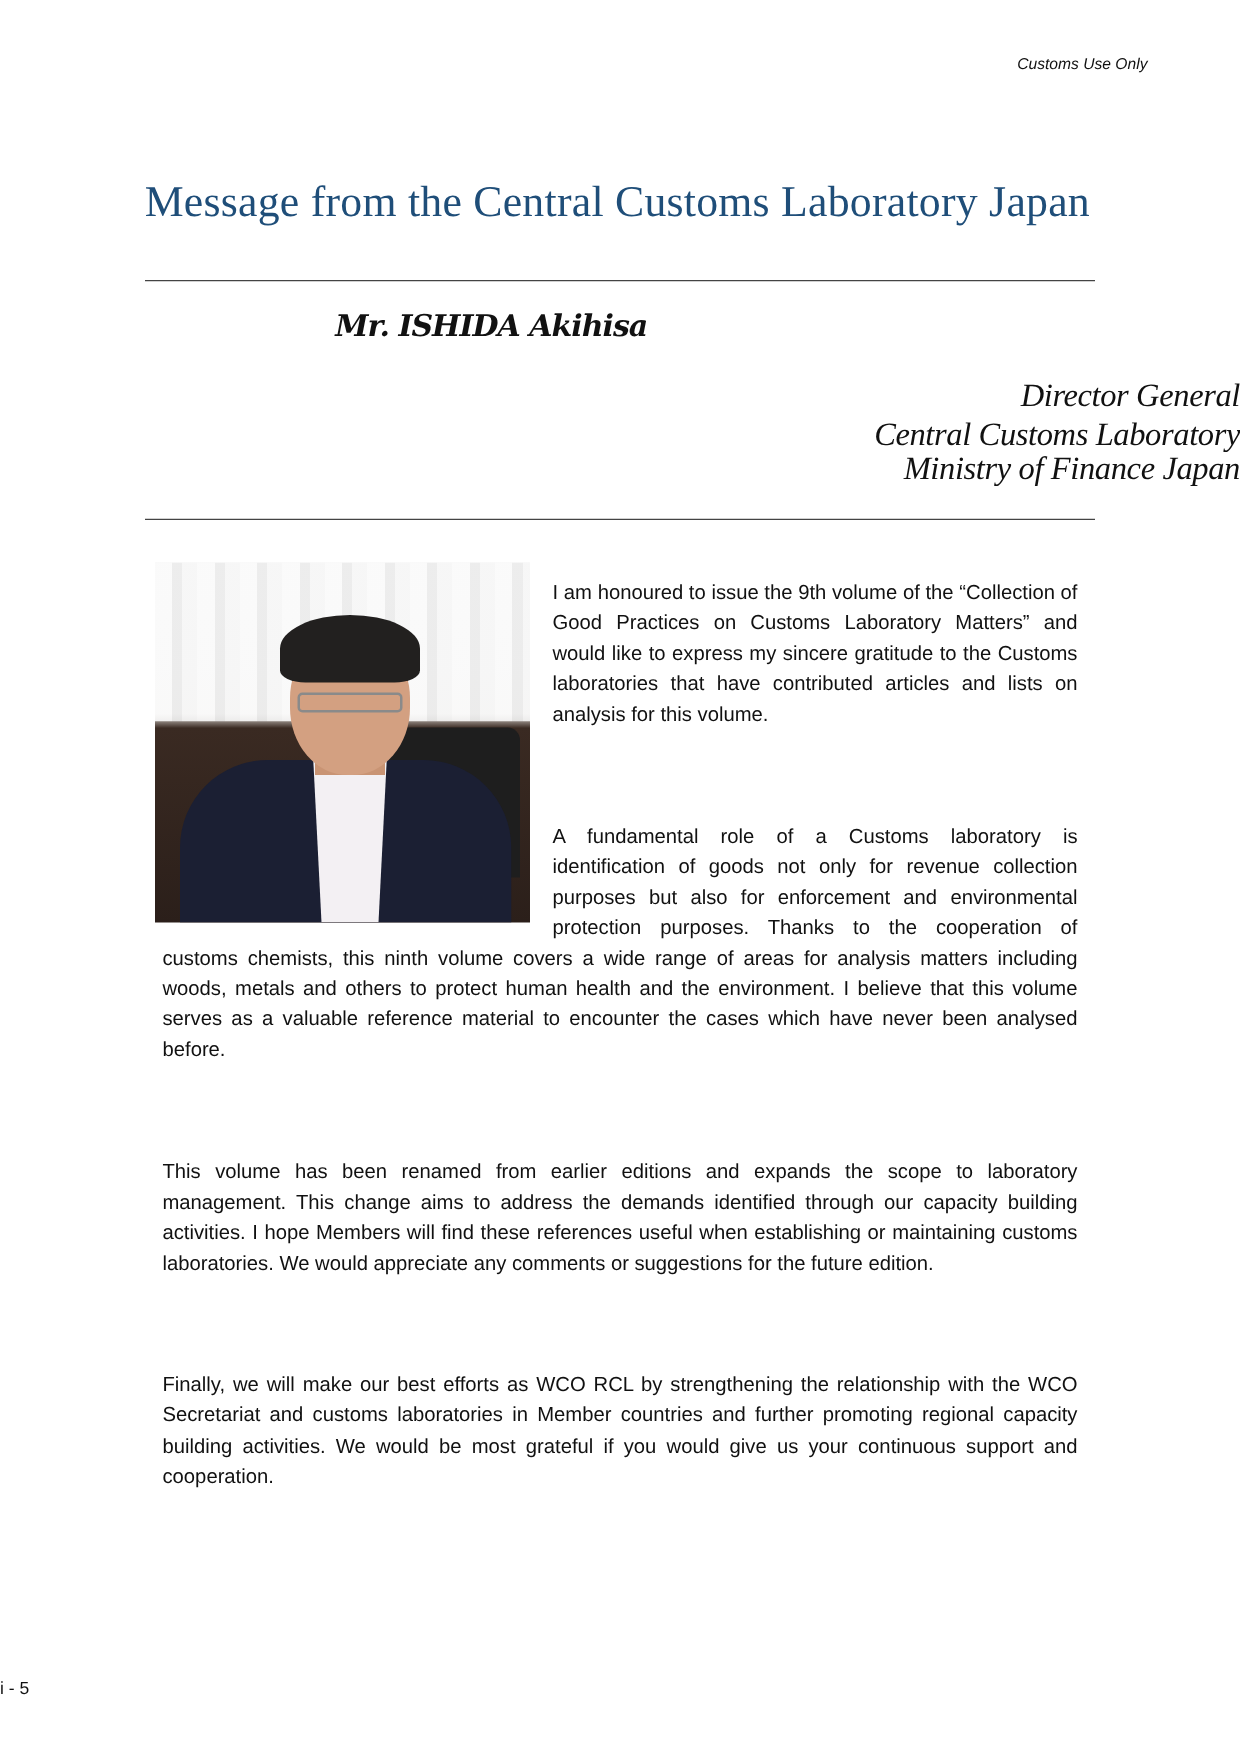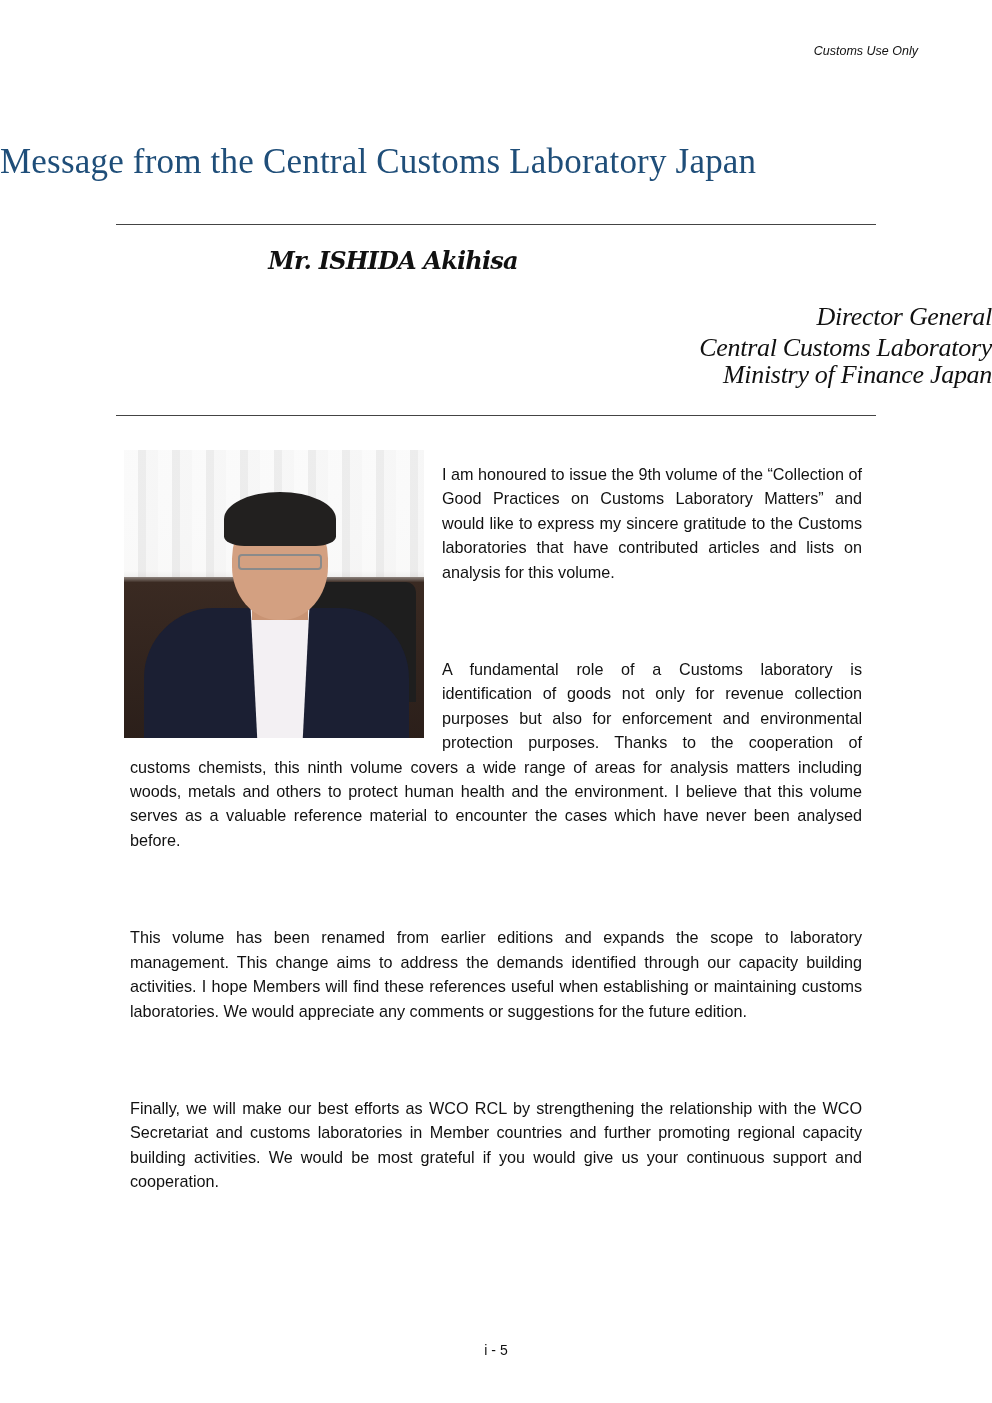--- a/index.html
+++ b/index.html
@@ -3,21 +3,21 @@
   <meta charset="utf-8">
   <style>
     html, body { margin: 0; padding: 0; background: #ffffff; }
     body { width: 992px; height: 1403px; position: relative; overflow: hidden; }
     .header-note {
       position: absolute; right: 74px; top: 44px;
       font-family: "Liberation Sans", sans-serif; font-style: italic;
       font-size: 12.5px; color: #111;
     }
     .title {
-      position: absolute; left: 0; width: 872px; top: 142px; text-align: left;
+      position: absolute; left: 0; width: 872px; top: 142px; text-align: right;
       font-family: "Liberation Serif", serif; font-size: 35px; color: #1f4e79;
       letter-spacing: 0.2px; margin: 0; font-weight: normal;
     }
     .rule {
       position: absolute; left: 116px; width: 760px; height: 0;
       border-top: 1.6px solid #444;
     }
     .rule-top { top: 224px; }
     .rule-bottom { top: 415px; }
     .name {
@@ -72,21 +72,21 @@
       position: absolute; left: 100px; top: 42px; width: 112px; height: 54px;
       background: #22201f; border-radius: 55% 55% 20% 20%;
     }
     .photo .glasses {
       position: absolute; left: 114px; top: 104px; width: 84px; height: 16px;
       border: 2px solid #8a8a8a; border-radius: 4px; box-sizing: border-box;
     }
     .p-gap { height: 49px; }
     .p-gap-big { height: 49px; }
     .page-number {
-      position: absolute; left: 0; width: 992px; top: 1342px; text-align: center;
+      position: absolute; left: 0; width: 992px; top: 1342px; text-align: left;
       font-family: "Liberation Sans", sans-serif; font-size: 14px; color: #111;
     }
   </style>
 </head>
 <body>
 
 <div class="header-note">Customs Use Only</div>
 
 <h1 class="title">Message from the Central Customs Laboratory Japan</h1>
 

